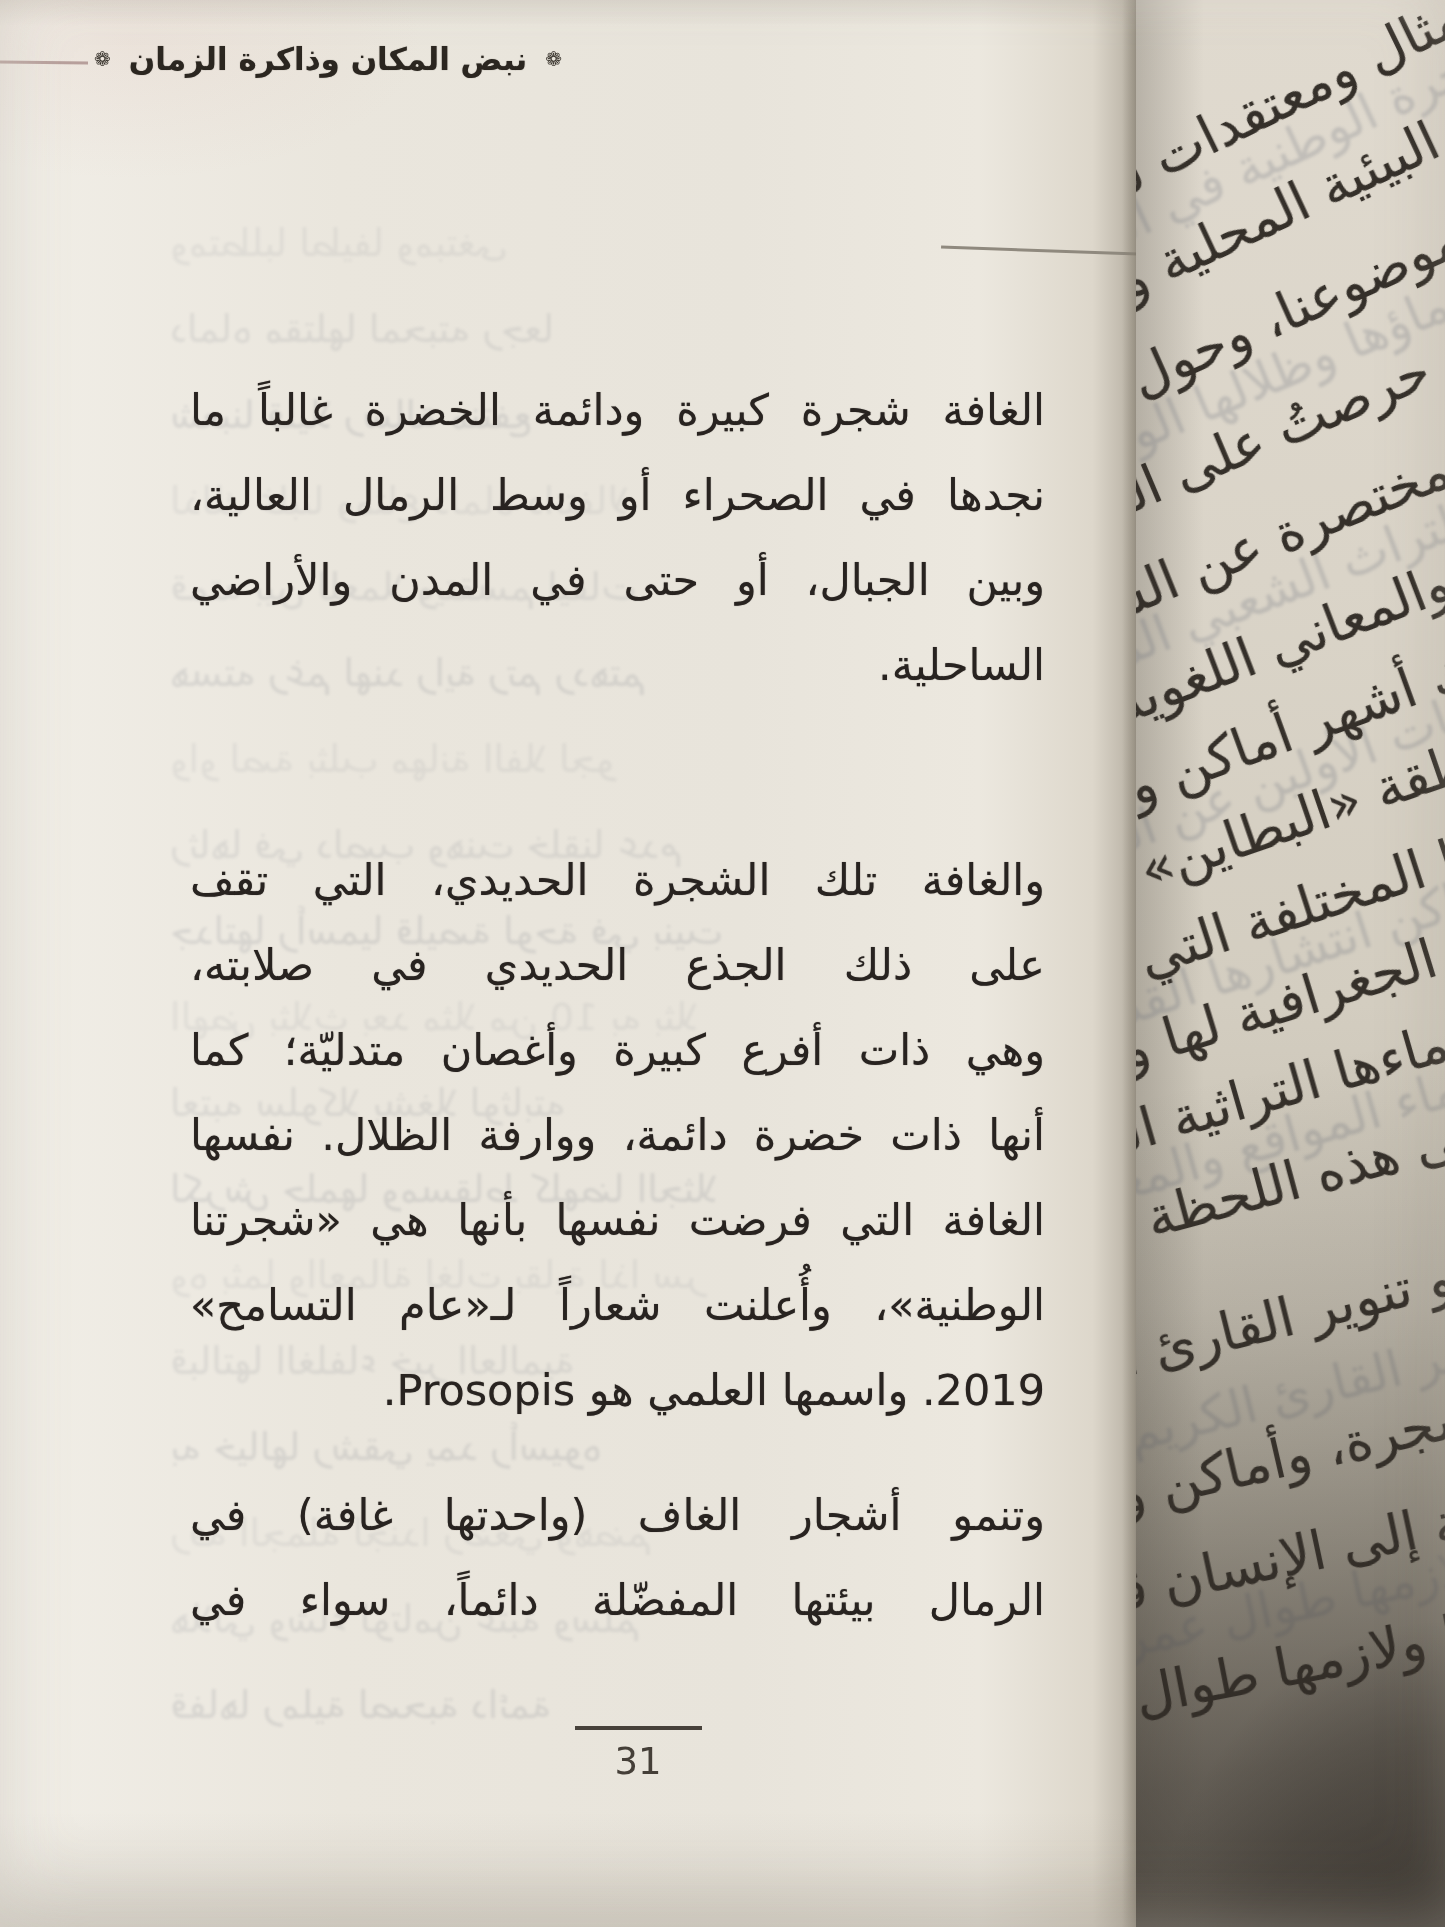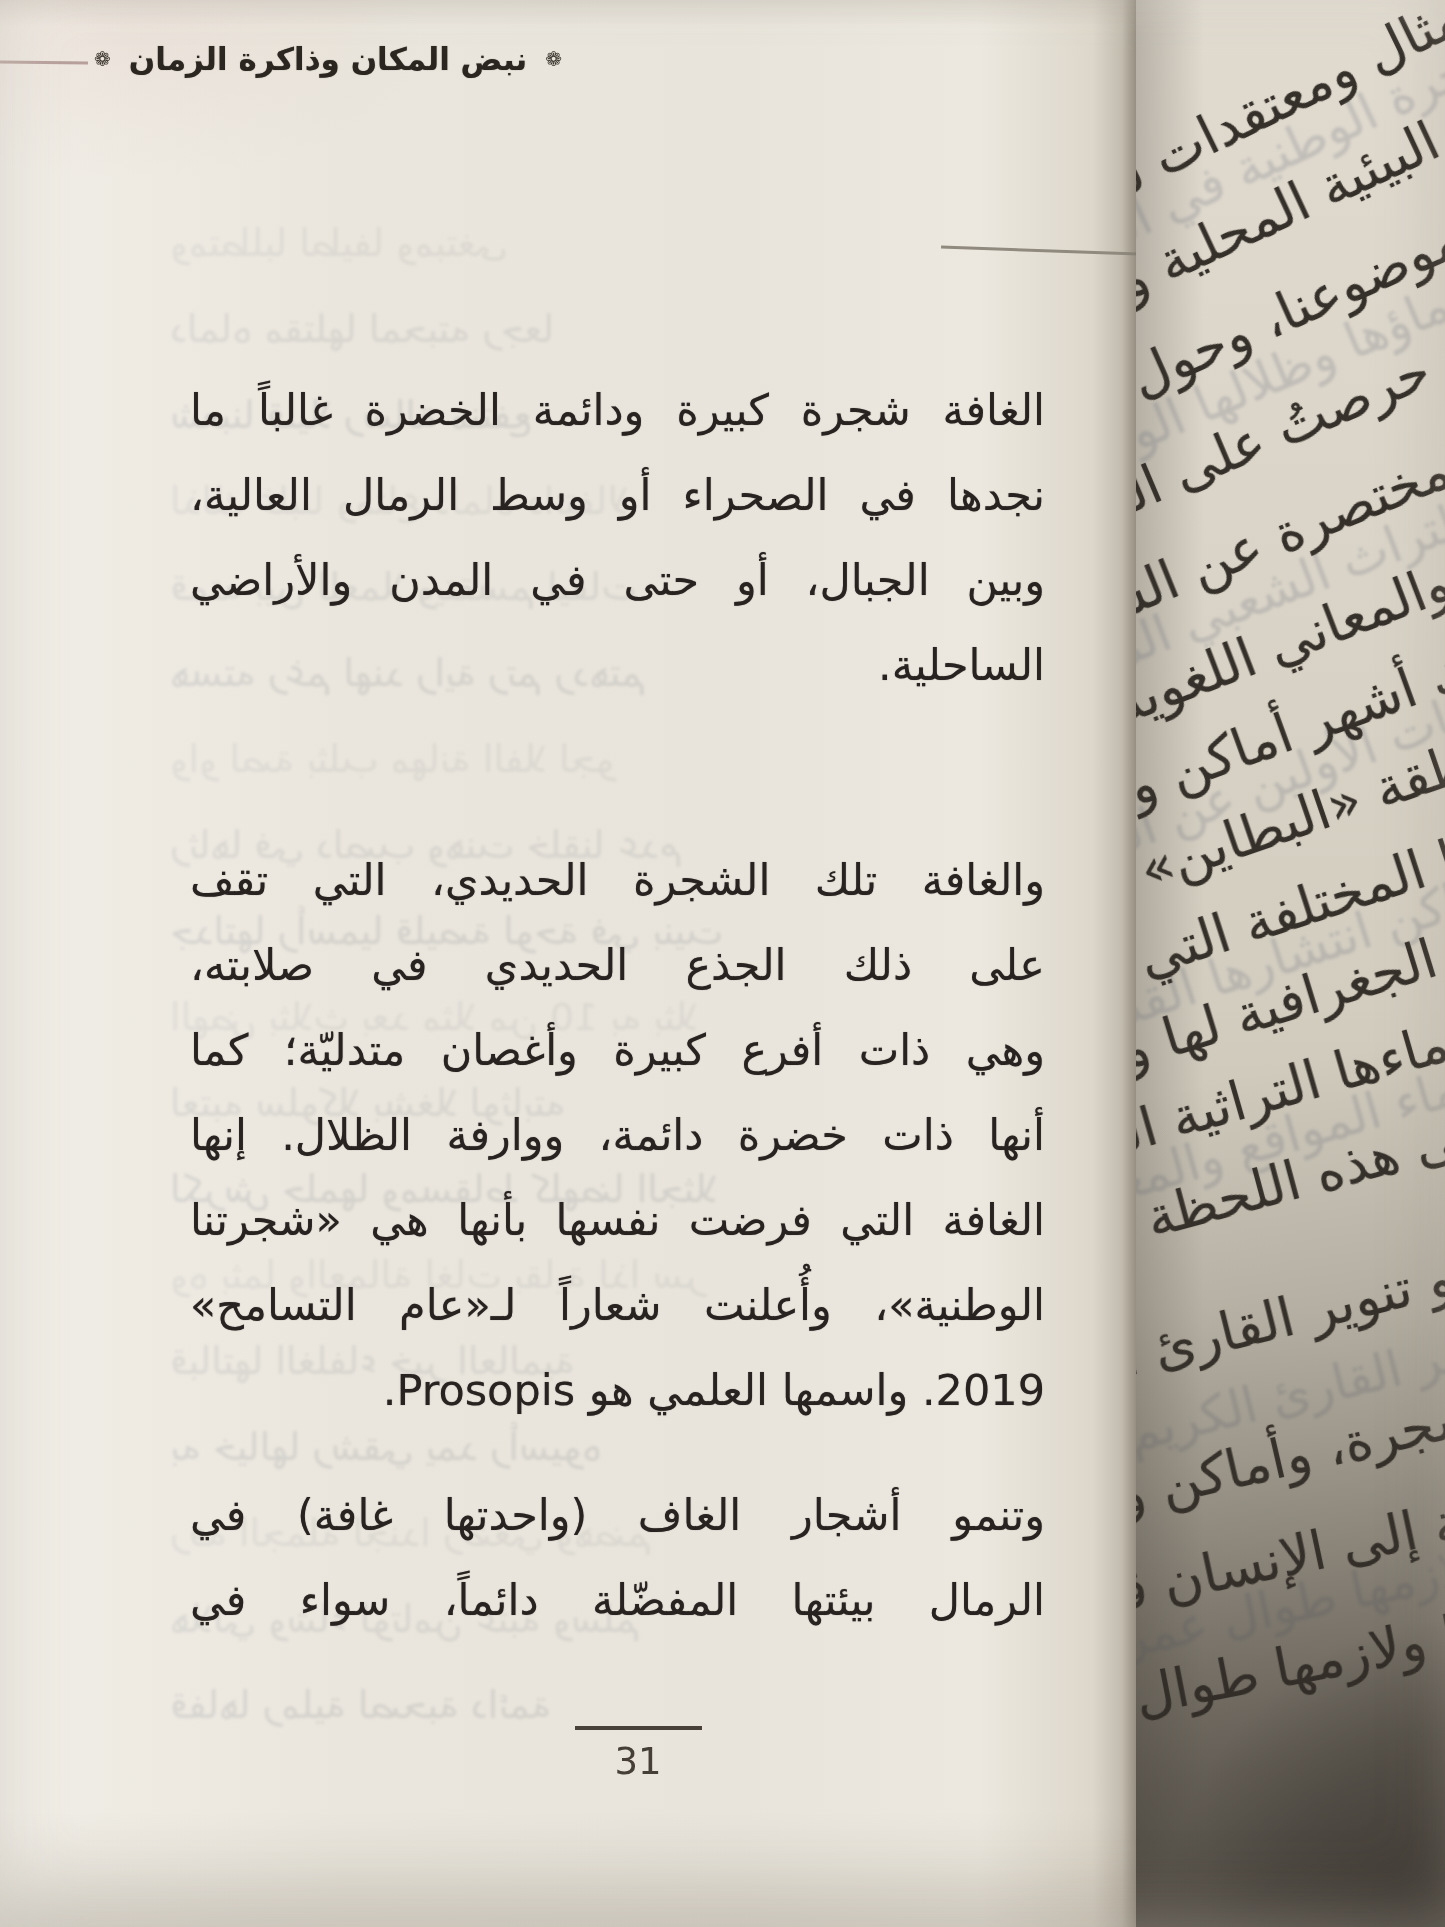--- a/index.html
+++ b/index.html
@@ -129,21 +129,21 @@
       <div class="bline">الغافة شجرة كبيرة ودائمة الخضرة غالباً ما</div>
       <div class="bline">نجدها في الصحراء أو وسط الرمال العالية،</div>
       <div class="bline">وبين الجبال، أو حتى في المدن والأراضي</div>
       <div class="bline end">الساحلية.</div>
     </div>
 
     <div class="para" id="para-2">
       <div class="bline">والغافة تلك الشجرة الحديدي، التي تقف</div>
       <div class="bline">على ذلك الجذع الحديدي في صلابته،</div>
       <div class="bline">وهي ذات أفرع كبيرة وأغصان متدليّة؛ كما</div>
-      <div class="bline">أنها ذات خضرة دائمة، ووارفة الظلال. إنها</div>
+      <div class="bline">أنها ذات خضرة دائمة، ووارفة الظلال. نفسها</div>
       <div class="bline">الغافة التي فرضت نفسها بأنها هي «شجرتنا</div>
       <div class="bline">الوطنية»، وأُعلنت شعاراً لـ«عام التسامح»</div>
       <div class="bline end">2019. واسمها العلمي هو Prosopis.</div>
     </div>
 
     <div class="para" id="para-3">
       <div class="bline">وتنمو أشجار الغاف (واحدتها غافة) في</div>
       <div class="bline">الرمال بيئتها المفضّلة دائماً، سواء في</div>
     </div>
 

